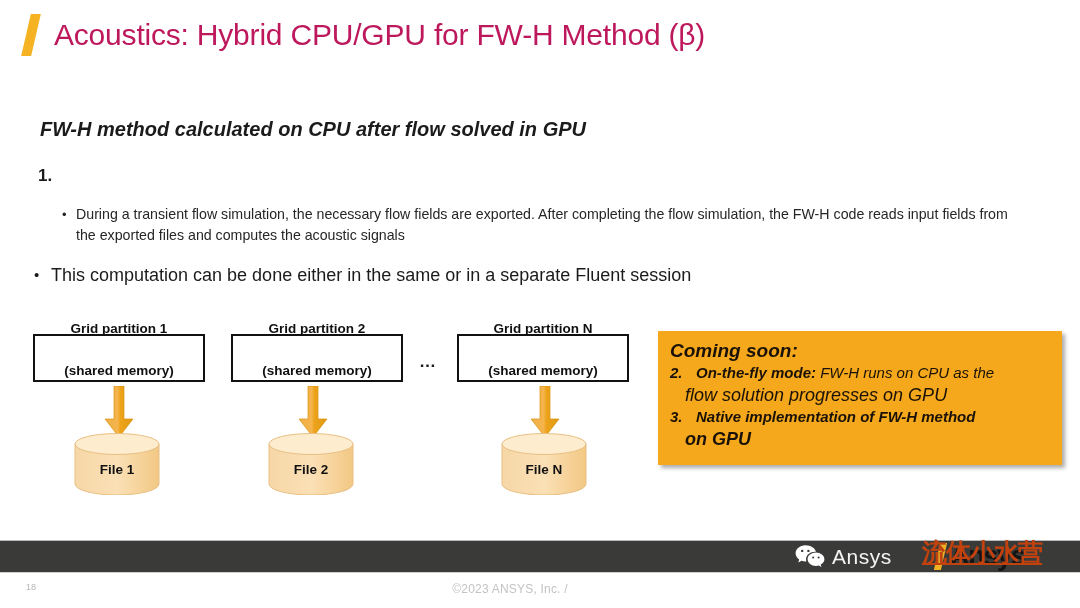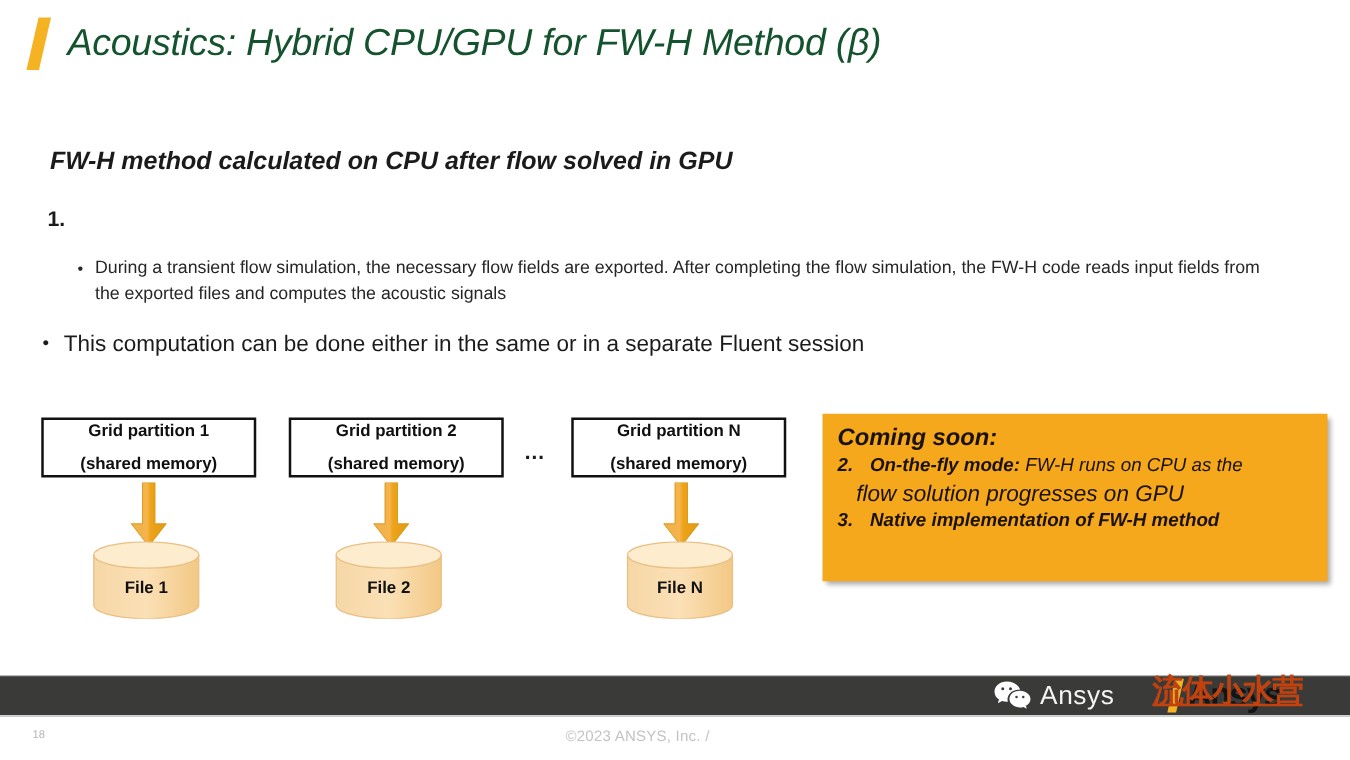--- a/index.html
+++ b/index.html
@@ -30,23 +30,22 @@
     height: 42px;
     background: #f5b324;
     transform: skewX(-13deg);
     margin-right: 18px;
     flex: none;
   }
   .title-text {
     font-size: 30px;
     font-weight: 400;
     letter-spacing: -0.2px;
-    color: #14532d;
-    white-space: nowrap;
-    font-style: italic;
+    color: #be185d;
+    white-space: nowrap;
   }
 
   
   .subhead {
     position: absolute;
     left: 40px;
     top: 118px;
     font-size: 20px;
     font-weight: bold;
     font-style: italic;
@@ -99,26 +98,27 @@
   .gp-box {
     position: absolute;
     width: 172px;
     height: 48px;
     border: 2px solid #111111;
     background: #ffffff;
     box-sizing: border-box;
     display: flex;
     flex-direction: column;
     align-items: center;
-    justify-content: space-between;
+    justify-content: flex-end;
     font-size: 13.5px;
     font-weight: bold;
     color: #101010;
     line-height: 18px;
     pointer-events: auto;
+    gap: 24px;
   }
   .gp1 { left: 33px;  top: 334px; }
   .gp2 { left: 231px; top: 334px; }
   .gp3 { left: 457px; top: 334px; }
 
   .ellipsis {
     position: absolute;
     left: 419px;
     top: 352px;
     font-size: 17px;
@@ -366,20 +366,21 @@
   <div class="c-row">
     <span class="cnum">2.</span>
     <span class="ctxt"><b>On-the-fly mode:</b><span> FW-H runs on CPU as the</span></span>
   </div>
   <div class="c-cont">flow solution progresses  on GPU</div>
 
   <div class="c-row">
     <span class="cnum">3.</span>
     <span class="ctxt"><b>Native implementation of FW-H method</b></span>
   </div>
+  <div class="c-cont bold">on GPU</div>
 </div>
 
 <div class="footbar"></div>
 
 <div class="ansys-logo">
   <div class="logo-slash"></div>
   <div class="logo-word">Ansys</div>
 </div>
 
 <div class="watermark">

